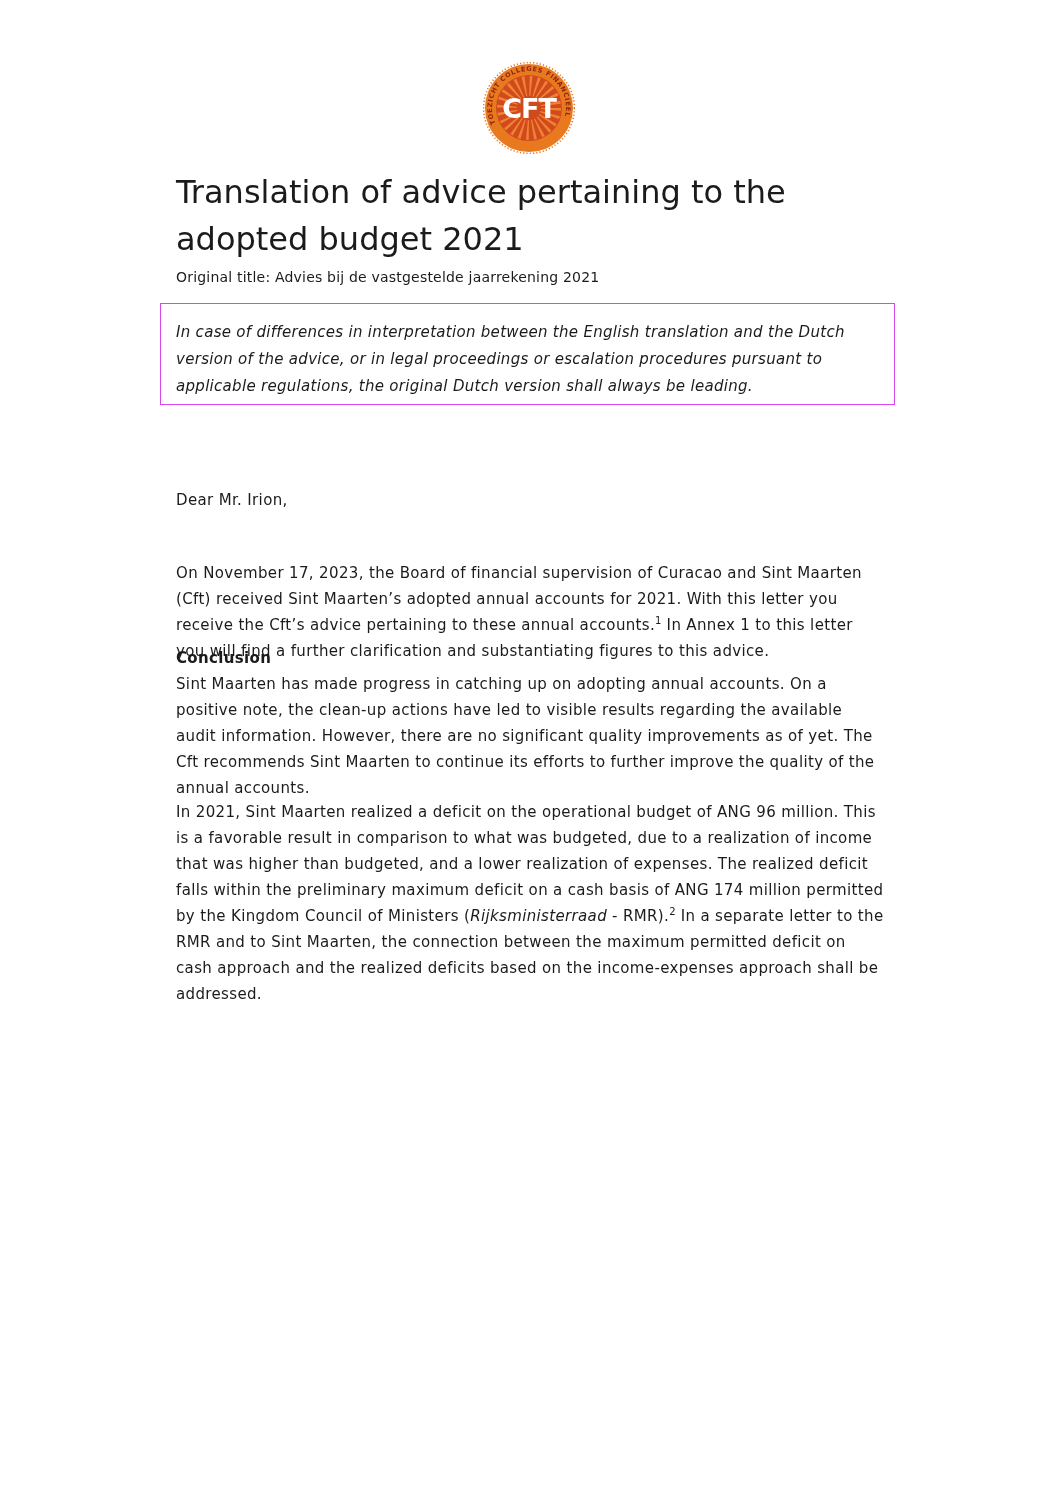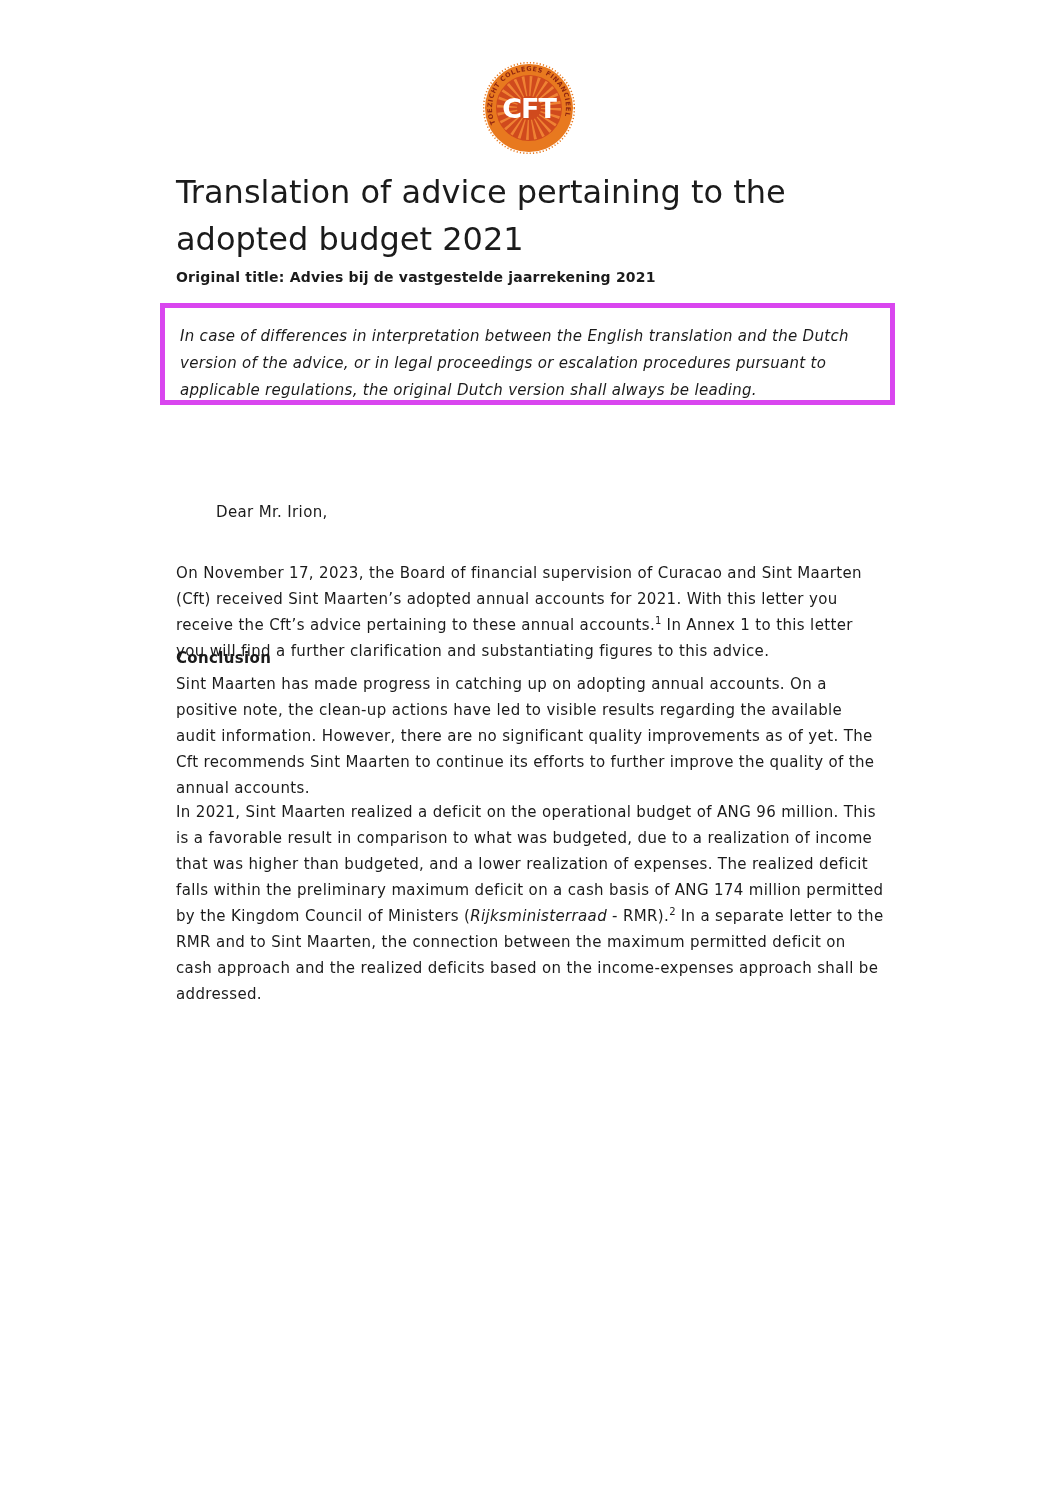--- a/index.html
+++ b/index.html
@@ -13,38 +13,38 @@
 
   .logo { position: absolute; left: 483px; top: 62px; width: 92px; height: 92px; }
 
   .header { position: absolute; left: 176px; top: 169px; width: 714px; }
   .title {
     font-size: 32px; line-height: 47px; font-weight: 400;
     color: #1b1b1b; letter-spacing: 0;
   }
   .subtitle {
     margin-top: 5px; font-size: 14px; line-height: 19px;
-    color: #1b1b1b; letter-spacing: 0.2px; font-weight: bold;
+    color: #1b1b1b; letter-spacing: 0.2px;
   }
 
   .notice {
     position: absolute; left: 160px; top: 303px; width: 735px; height: 102px;
-    box-sizing: border-box; border: 5px solid #d946ef;
+    box-sizing: border-box; border: 1px solid #d946ef;
     padding: 15px 18px 0 15px;
     font-style: italic; font-size: 15px; line-height: 27px;
     letter-spacing: 0.3px; color: #1b1b1b;
   }
 
   .bodytext {
     position: absolute; left: 176px; width: 710px;
     font-size: 15px; line-height: 26px; letter-spacing: 0.35px;
     color: #1b1b1b;
   }
   .bodytext p { margin: 0; }
-  .salutation  { top: 484px; margin-left: 40px; }
+  .salutation  { top: 472px; }
   .para1       { top: 524px; margin-top: 36px; }
   .conclusion  { top: 645px; }
   .conclusion .head { font-weight: bold; }
   .para3       { top: 784px; }
   sup.fn { font-size: 10px; line-height: 0; vertical-align: super; letter-spacing: 0; }
   .it { font-style: italic; }
 </style>
 </head>
 <body>
 

